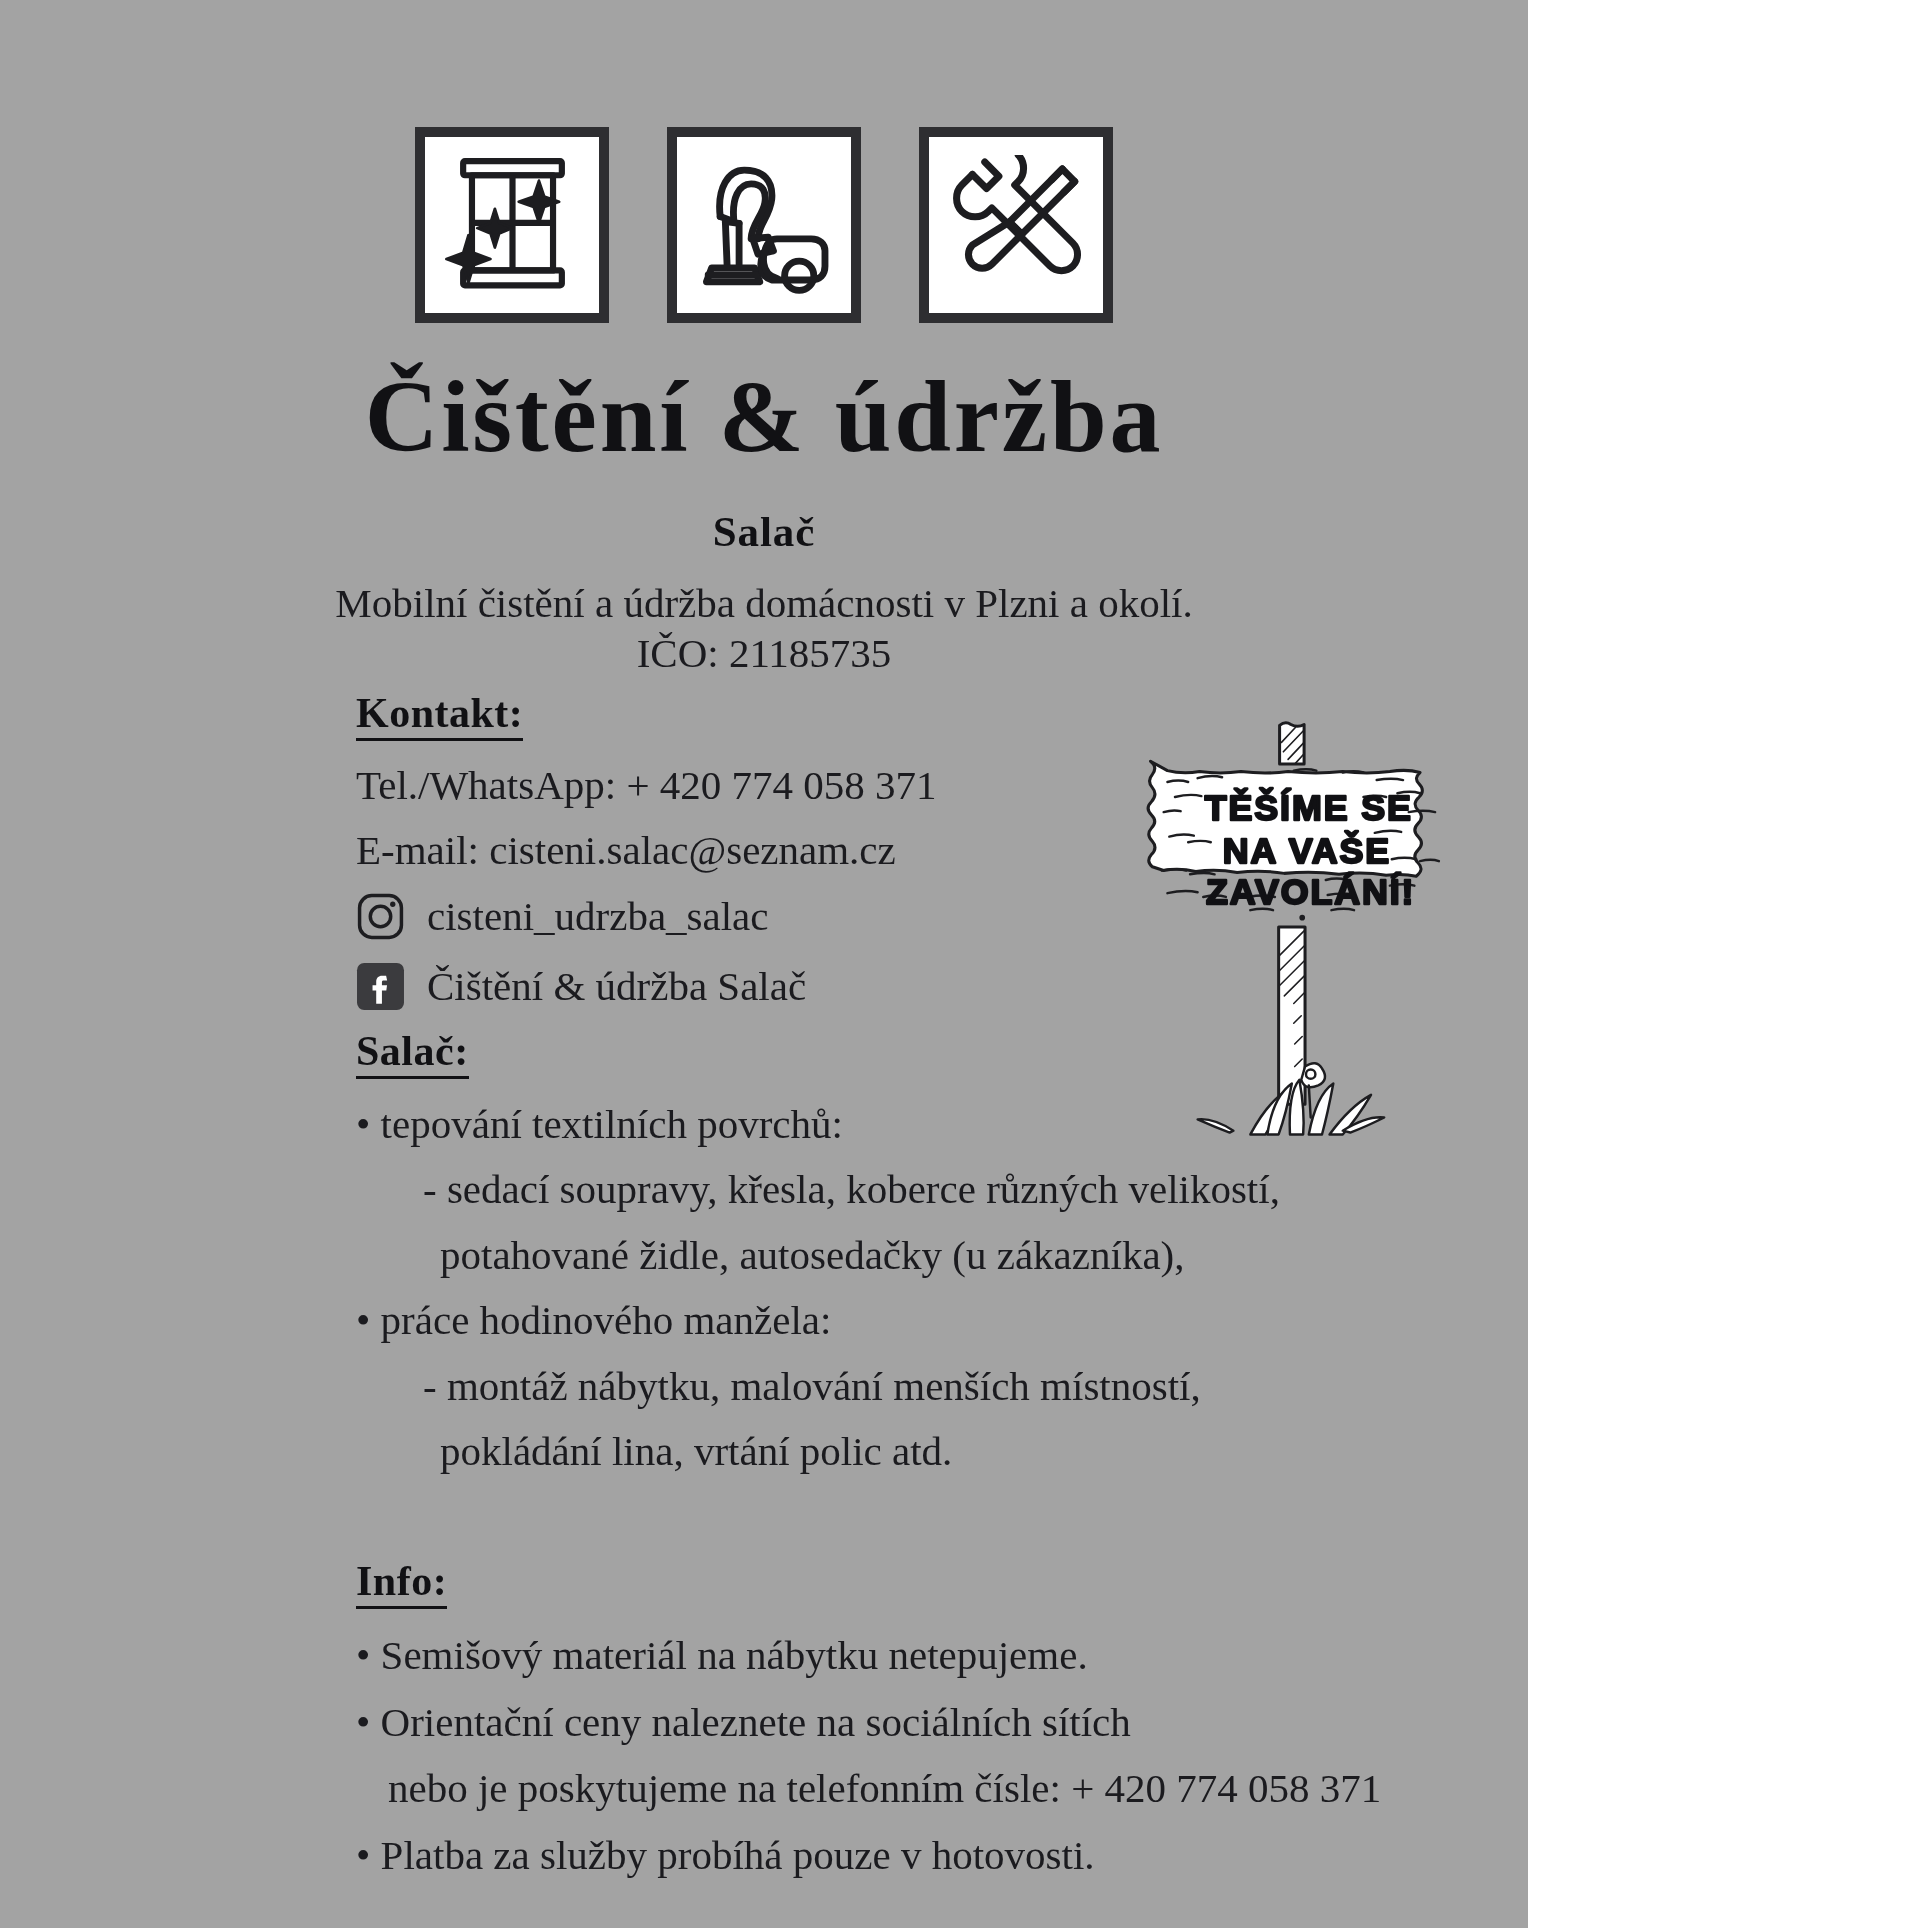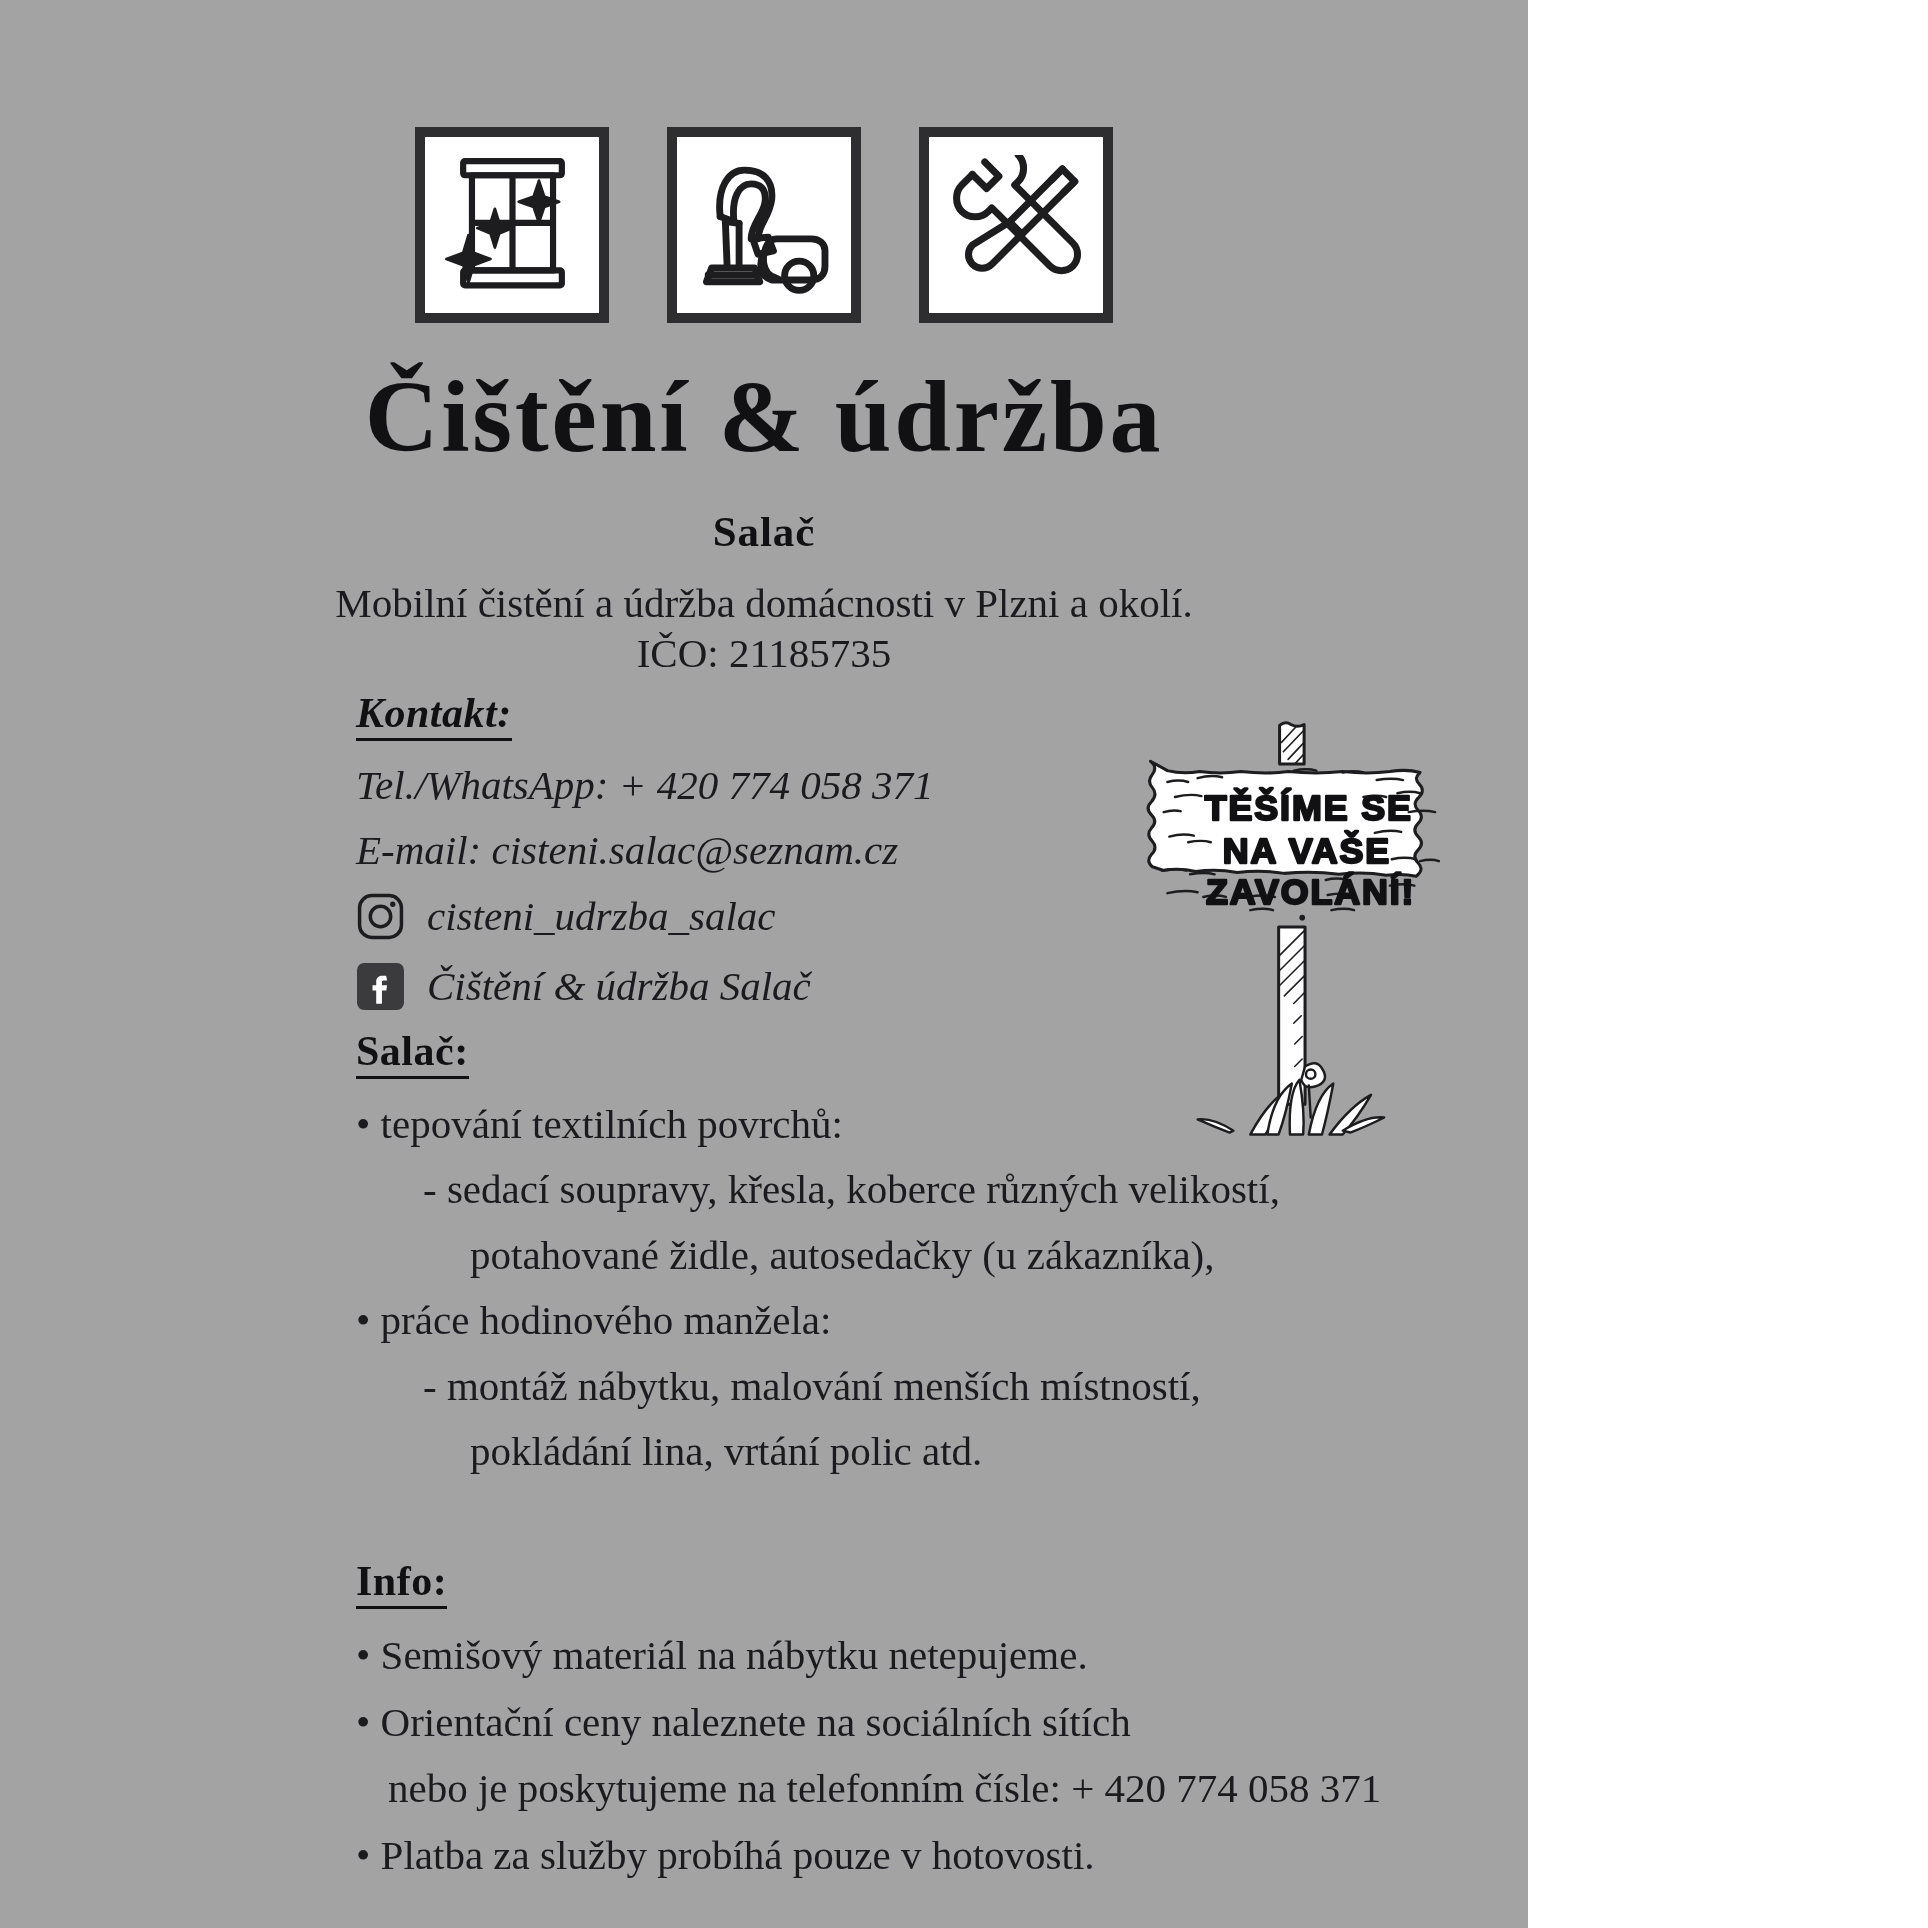--- a/index.html
+++ b/index.html
@@ -104,41 +104,41 @@
     line-height: 1.1;
     color: #111114;
   }
   .line {
     font-size: 41px;
     line-height: 1.0;
     color: #1b1b1f;
     white-space: nowrap;
   }
 
-  #contact-block { top: 690px; font-style: italic; }
+  #contact-block { top: 690px; }
   #contact-block .contact-line { margin-top: 24px; }
 
   .social-row {
     display: flex;
     align-items: center;
     gap: 22px;
     margin-top: 21px;
   }
   .social-row .handle {
     font-size: 41px;
     color: #1b1b1f;
     line-height: 1;
   }
   .social-icon { width: 49px; height: 49px; flex: 0 0 auto; display:block; }
 
   #services-block { top: 1028px; }
   #services-block .svc { margin-top: 24.5px; }
   .bullet-line { font-size: 41px; line-height: 1.0; color:#1b1b1f; white-space: nowrap; }
   .dash-line   { font-size: 41px; line-height: 1.0; color:#1b1b1f; margin-left: 67px; white-space: nowrap;}
-  .cont-line   { font-size: 41px; line-height: 1.0; color:#1b1b1f; margin-left: 114px; white-space: nowrap;}
+  .cont-line   { font-size: 41px; line-height: 1.0; color:#1b1b1f; margin-left: 84px; white-space: nowrap;}
 
   #info-block { top: 1558px; }
   #info-block .inf { margin-top: 26px; }
 
   
   .signpost {
     position: absolute;
     left: 1109px;
     top: 699px;
     width: 377px;

